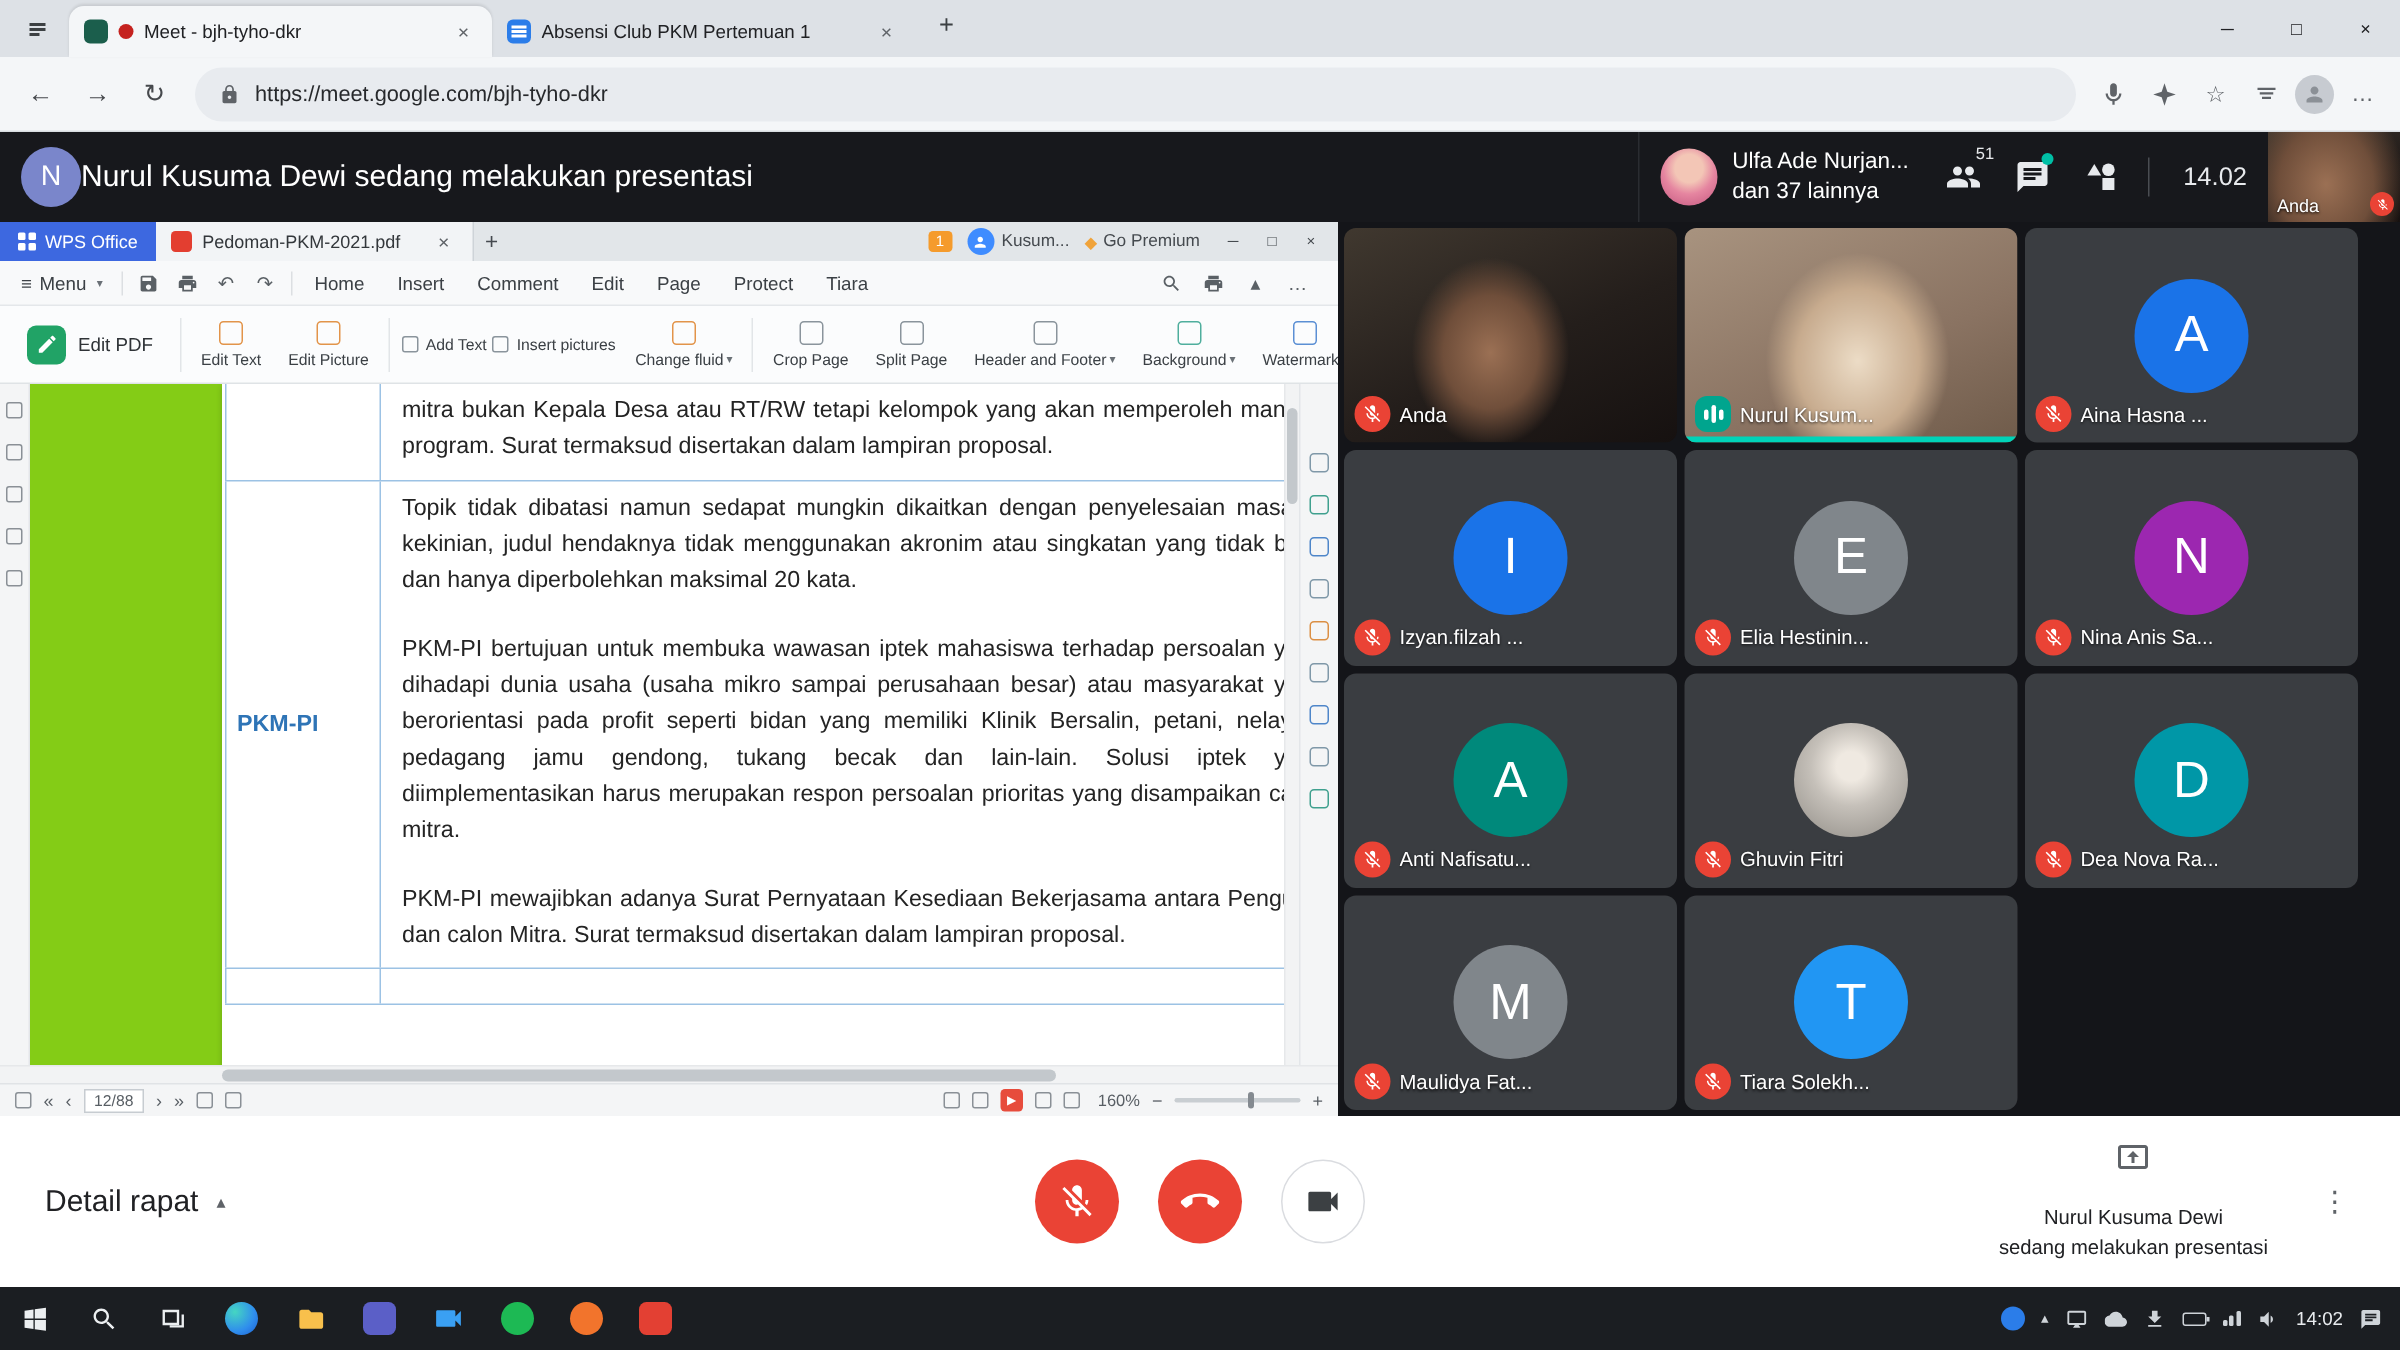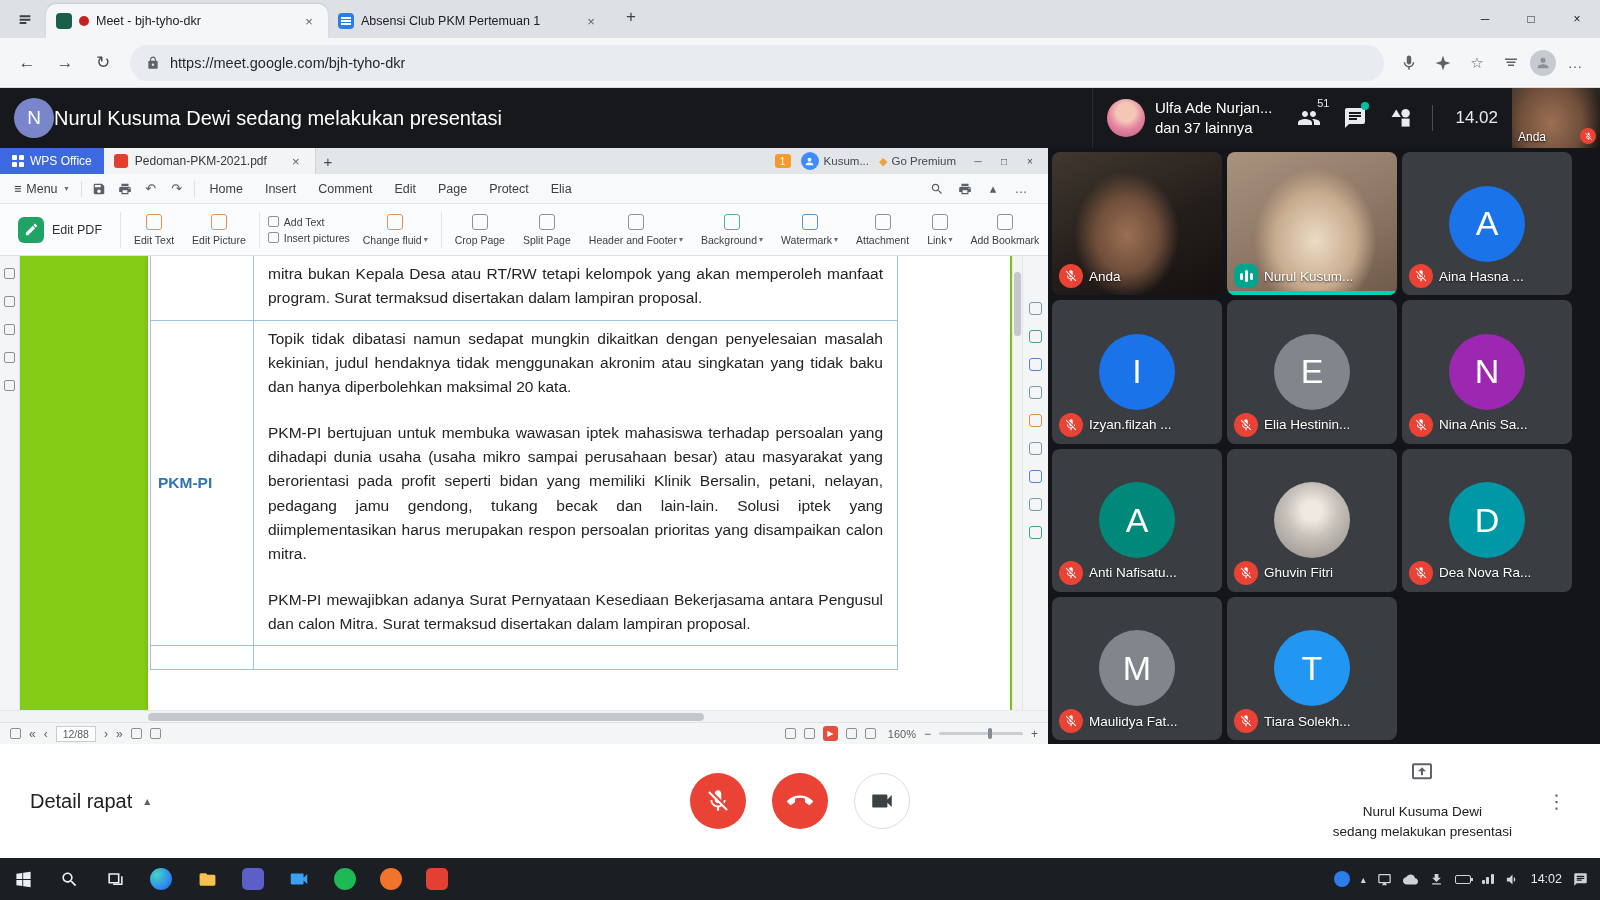--- a/index.html
+++ b/index.html
@@ -49,21 +49,21 @@
 .msep{width:1px;height:26px;background:#4a4d52;margin:0 8px;flex:none}
 .clock{font-size:17px;color:#e8eaed;margin:0 14px;white-space:nowrap}
 .selfv{width:88px;height:60px;position:relative;flex:none;overflow:hidden}
 .selfv .lbl{position:absolute;left:6px;bottom:4px;font-size:12px;color:#fff;text-shadow:0 1px 2px #000}
 .mo{border-radius:50%;background:#ea4335;display:flex;align-items:center;justify-content:center}
 .selfv .mo{position:absolute;right:4px;bottom:4px;width:16px;height:16px}
 .mo svg{width:9px;height:9px;fill:#fff}
 
 
 .main{flex:1;display:flex;min-height:0}
-.share{width:1048px;flex:none;display:flex;flex-direction:column;background:#eef0f2;min-height:0}
+.share{width:892px;flex:none;display:flex;flex-direction:column;background:#eef0f2;min-height:0}
 
 
 .wtabs{height:26px;background:#e2e6e9;display:flex;align-items:center;font-size:12px;color:#454a4f;flex:none}
 .whome{height:100%;background:#3d68e0;color:#fff;display:flex;align-items:center;gap:6px;padding:0 12px}
 .wgrid{width:12px;height:12px;display:grid;grid-template-columns:1fr 1fr;gap:1.5px}
 .wgrid i{background:#fff;border-radius:1px}
 .wdoctab{height:100%;background:#f2f4f6;display:flex;align-items:center;gap:7px;padding:0 10px;width:212px;border-right:1px solid #ced3d8}
 .pdfic{width:14px;height:14px;border-radius:3px;background:#e33e30;flex:none}
 .ttl2{flex:1;white-space:nowrap;overflow:hidden;color:#33373b}
 .wplus{width:24px;display:flex;justify-content:center;color:#454a4f;font-size:15px}
@@ -91,21 +91,21 @@
 .bigbtn{display:flex;align-items:center;gap:8px;padding:0 10px;height:44px;border-radius:4px;flex:none}
 .bigic{width:26px;height:26px;border-radius:6px;background:#21a366;display:flex;align-items:center;justify-content:center}
 .bigic svg{width:15px;height:15px;fill:#fff}
 .biglb{font-size:12.5px;color:#2f3337;white-space:nowrap}
 .tdiv{width:1px;height:36px;background:#e2e5e8;flex:none}
 .vbtn{display:flex;flex-direction:column;align-items:center;justify-content:center;gap:4px;padding:0 5px;height:48px;white-space:nowrap;font-size:10.5px;flex:none}
 .lrow{display:flex;align-items:center}
 .caret{font-size:8px;color:#6a7076;margin-left:2px}
 .tic{width:16px;height:16px;border:1.6px solid #8a949c;border-radius:3px}
 .c-or{border-color:#e2944a}.c-tl{border-color:#4fae9d}.c-bl{border-color:#5b8fd4}
-.stack{display:flex;flex-direction:column;gap:4px;justify-content:flex-start;flex:none}
+.stack{display:flex;gap:4px;justify-content:flex-start;flex:none}
 .srow{display:flex;align-items:center;gap:5px;font-size:10.5px;white-space:nowrap}
 .tic2{width:11px;height:11px;border:1.4px solid #8a949c;border-radius:2px;flex:none}
 
 
 .wdocarea{flex:1;position:relative;background:#84cc16;min-height:0;overflow:hidden}
 .lstrip{position:absolute;left:0;top:0;bottom:12px;width:20px;background:#f4f5f6;border-right:1px solid #e3e6e9;display:flex;flex-direction:column;align-items:center;gap:17px;padding-top:12px}
 .lsic{width:11px;height:11px;border:1.4px solid #8a9096;border-radius:2px}
 .page{position:absolute;left:148px;top:0;bottom:12px;width:862px;background:#fff;box-shadow:0 1px 4px rgba(0,0,0,.18);overflow:hidden}
 .ptabl{margin-left:2px;width:748px;font-size:15.5px;line-height:1.57;color:#242424;text-align:justify}
 .prow{display:flex;border-bottom:1px solid #9cc2e4}
@@ -421,21 +421,21 @@
           </span>
         <span class="wqi">↶</span>
         <span class="wqi">↷</span>
         <span class="mdiv"></span>
         <span class="mitem">Home</span>
         <span class="mitem">Insert</span>
         <span class="mitem">Comment</span>
         <span class="mitem">Edit</span>
         <span class="mitem">Page</span>
         <span class="mitem">Protect</span>
-        <span class="mitem">Elia</span>
+        <span class="mitem">Tiara</span>
         <span class="wmr">
           <span class="wqi">
               <svg>
                 <use href="#i-search"></use>
               </svg>
             </span>
           <span class="wqi">
               <svg>
                 <use href="#i-print"></use>
               </svg>

